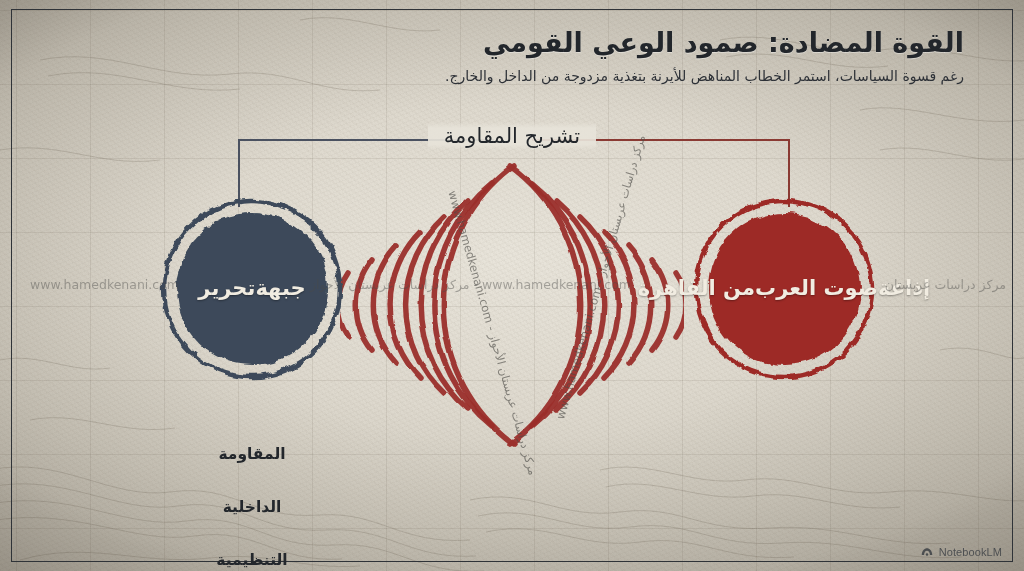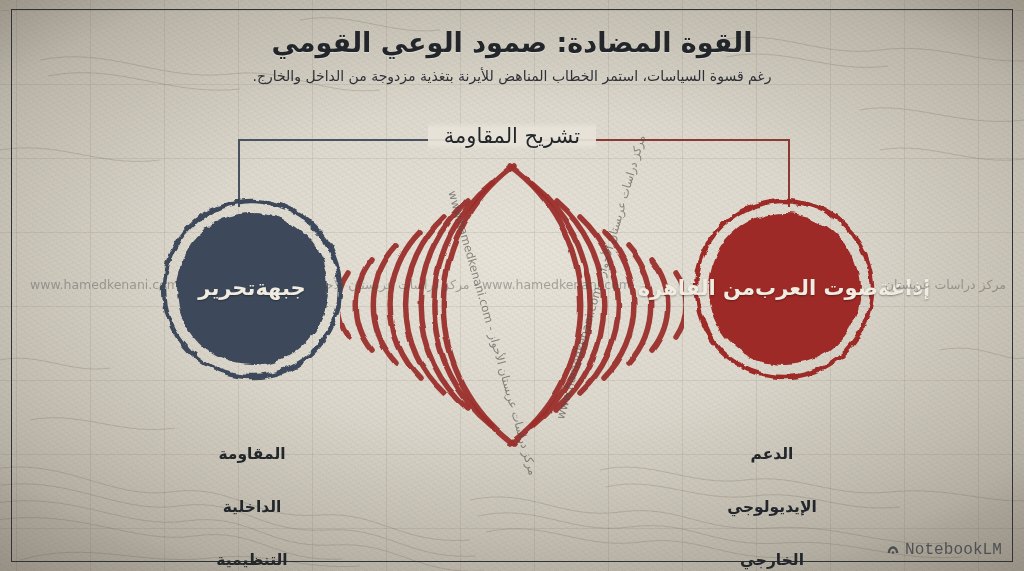--- a/index.html
+++ b/index.html
@@ -48,21 +48,21 @@
   
   .frame{
     position:absolute; left:11px; top:9px; right:11px; bottom:9px;
     border:1.6px solid #2f3338;
     pointer-events:none;
   }
 
   
   .header{
     position:absolute; left:0; right:0; top:26px;
-    text-align:center;
+    text-align:right;
     padding:0 60px;
   }
   .title{
     font-size:27px;
     font-weight:bold;
     color:#22262b;
     letter-spacing:0px;
     line-height:1.25;
     text-shadow:0 1px 0 rgba(255,255,255,.35);
   }
@@ -177,24 +177,24 @@
 
   
   .badge{
     position:absolute;
     right:22px; bottom:12px;
     display:flex; align-items:center; gap:5px;
     z-index:8;
     direction:ltr;
   }
   .badge-text{
-    font-size:16px;
+    font-size:11px;
     color:#3b3f44;
     opacity:.82;
-    font-family:Liberation Mono, monospace;
+    font-family:Liberation Sans, sans-serif;
     letter-spacing:.1px;
   }
 </style>
 </head>
 <body>
 
 <div id="stage">
 
   <div class="paper-grain"></div>
 
@@ -316,25 +316,20 @@
       <path d="M192,24 A155,155 0 0 1 192,266" stroke-width="5.5" opacity=".95"></path>
       <path d="M170,6 A172,172 0 0 1 170,284" stroke-width="5.5" opacity=".95"></path>
     </g>
   </svg>
 
   <div class="node-caption cap-left">
     <span class="ln">المقاومة</span>
     <span class="ln">الداخلية</span>
     <span class="ln">التنظيمية</span>
   </div>
-  <div class="node-caption cap-right">
-    <span class="ln">الدعم</span>
-    <span class="ln">الإيديولوجي</span>
-    <span class="ln">الخارجي</span>
-  </div>
 
   <div class="wm wm-left">www.hamedkenani.com</div>
   <div class="wm wm-center">www.hamedkenani.com - مركز دراسات عربستان الأحواز</div>
   <div class="wm wm-right">مركز دراسات عربستان</div>
   <div class="wm-diag wm-d1">مركز دراسات عربستان الأحواز - www.hamedkenani.com</div>
   <div class="wm-diag wm-d2">مركز دراسات عربستان الأحواز - www.hamedkenani.com</div>
 
   <div class="badge">
     <svg width="14" height="14" viewBox="0 0 24 24">
       <path d="M3 17 C3 10, 8 5.5, 12 5.5 C16 5.5, 21 10, 21 17 L17 17 C17 12.5, 14.6 9.8, 12 9.8 C9.4 9.8, 7 12.5, 7 17 Z" fill="#3b3f44" opacity=".85"></path>

